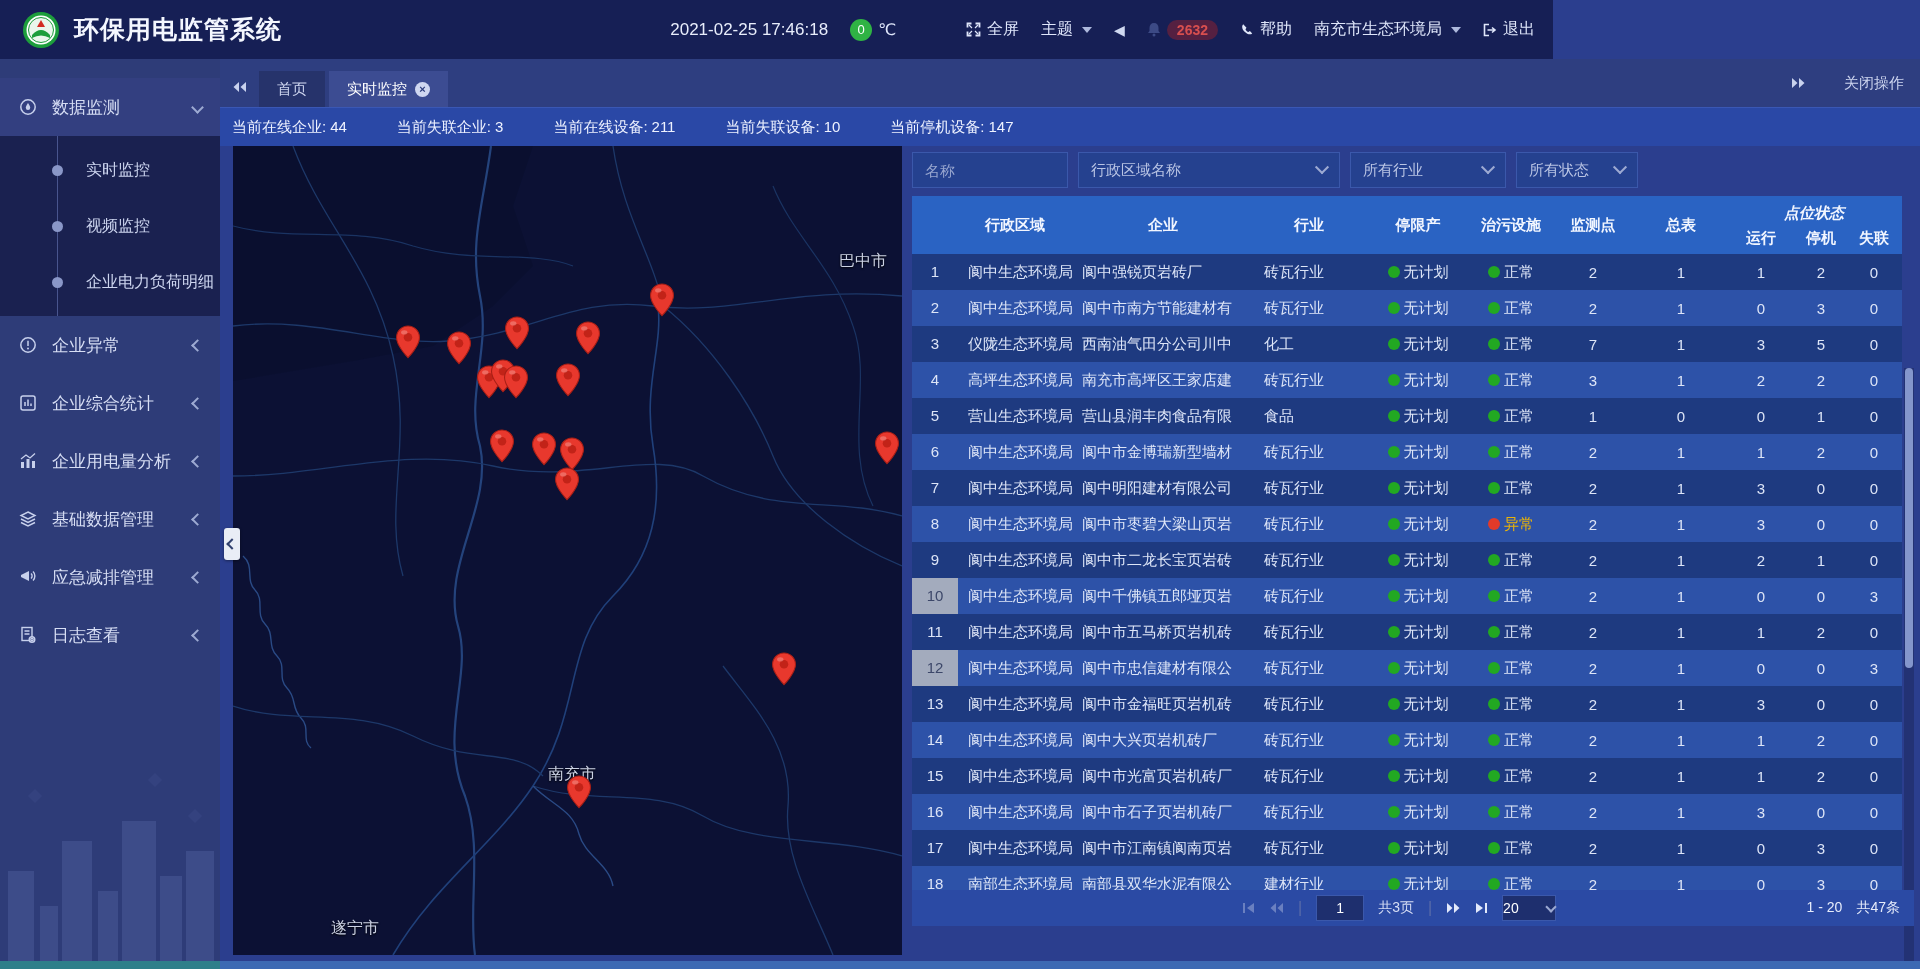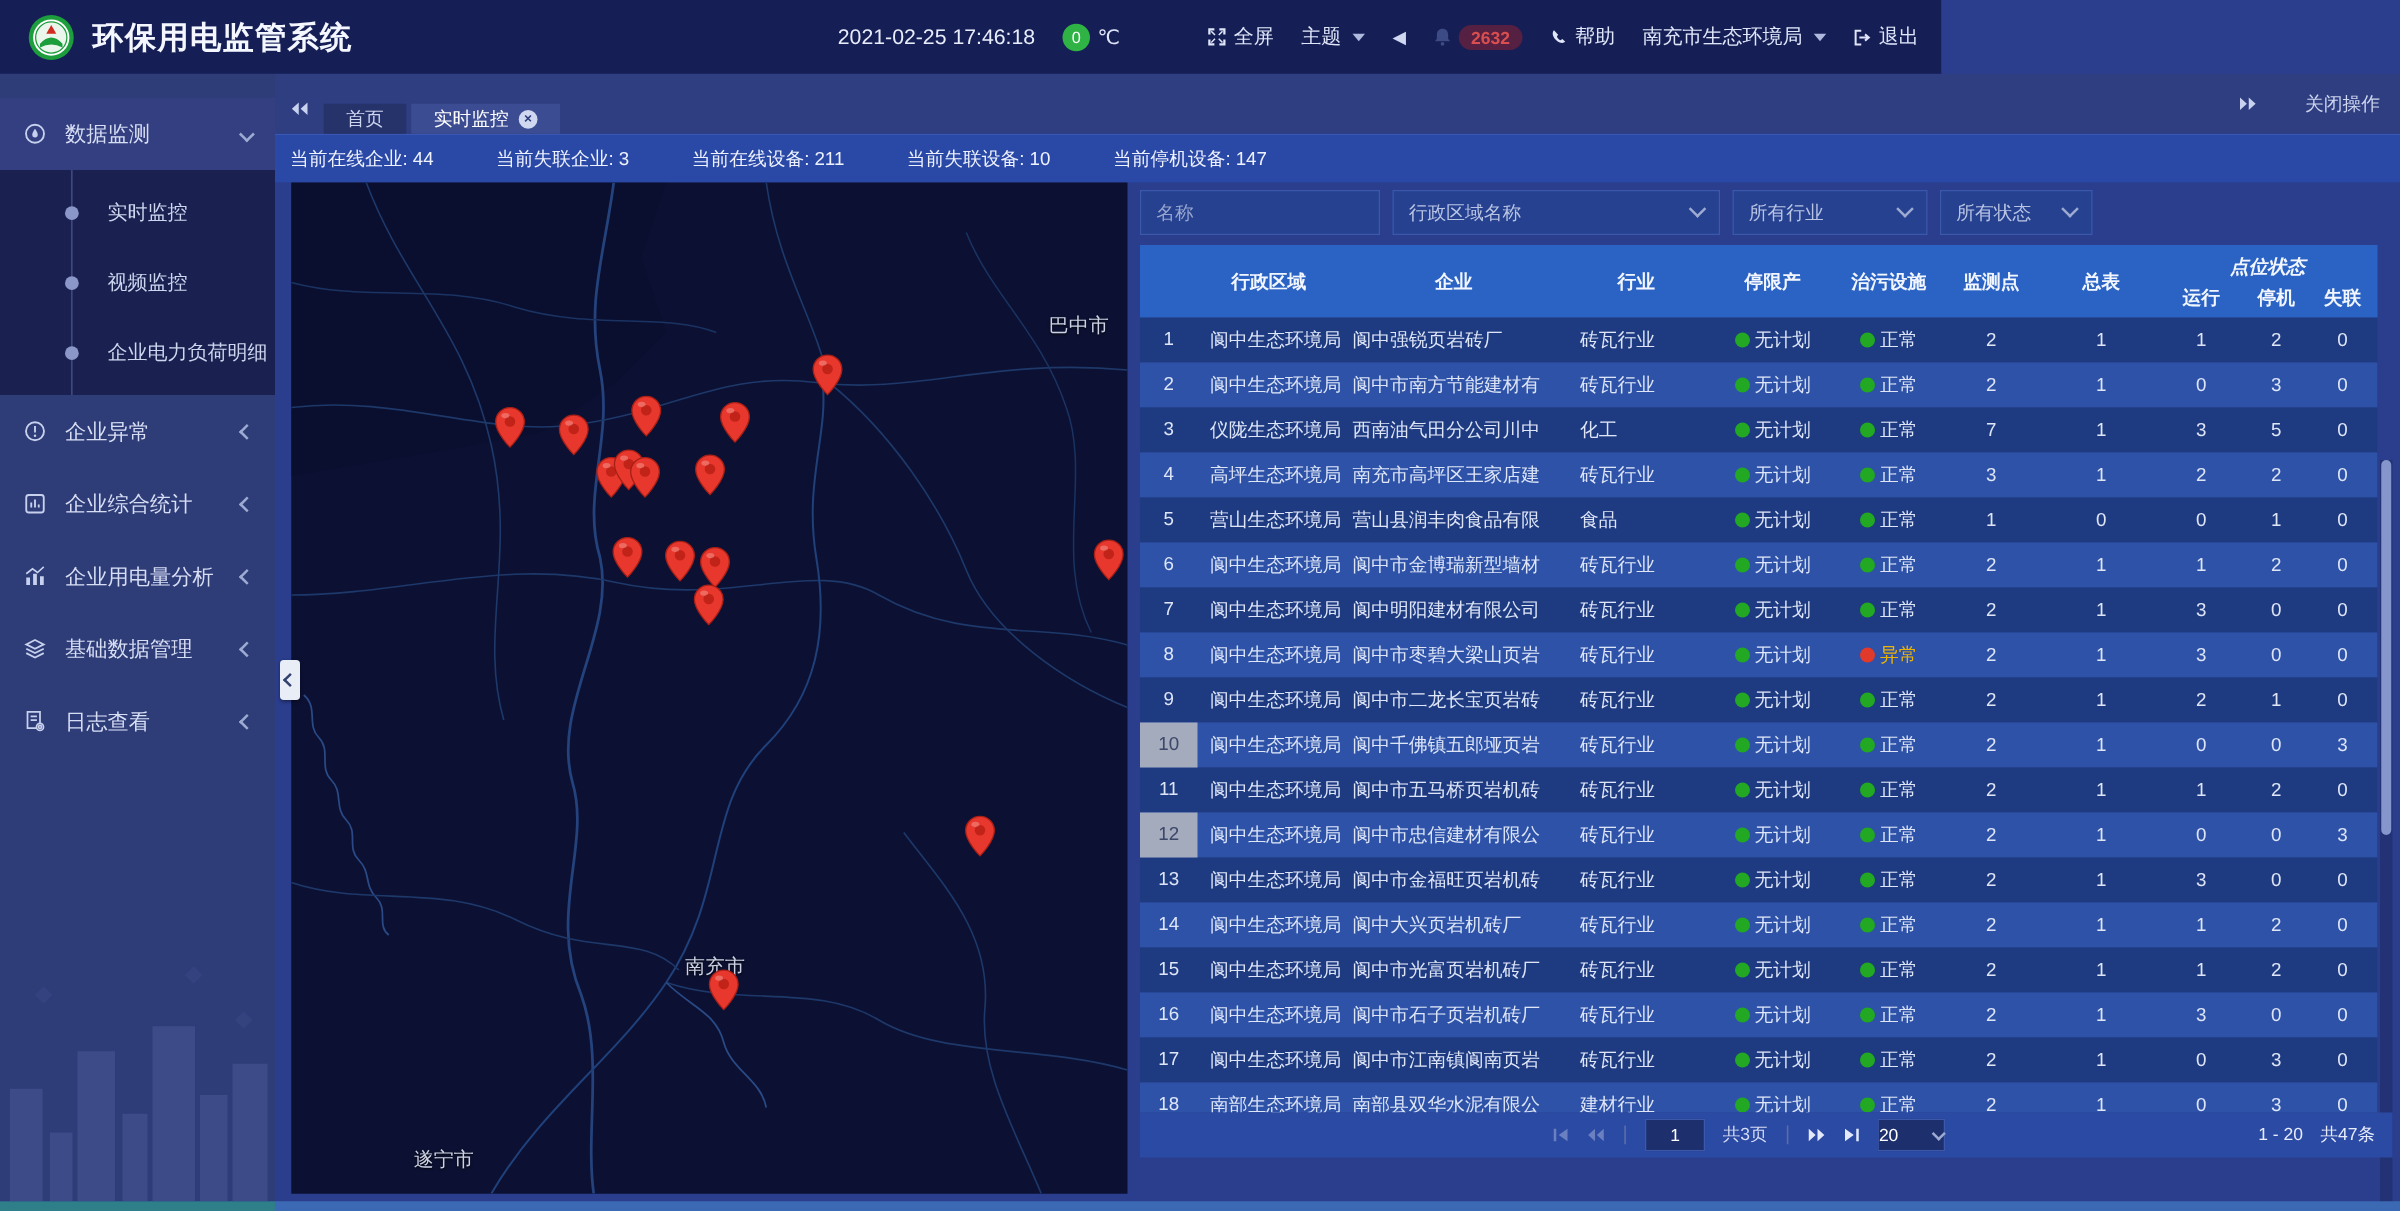--- a/index.html
+++ b/index.html
@@ -30,21 +30,21 @@
   .submenu{background:#1a2150;padding:6px 0;position:relative;}
   .submenu .rail{position:absolute;left:57px;top:0;bottom:0;width:1px;background:#49558e;}
   .sub-item{position:relative;height:56px;display:flex;align-items:center;padding-left:86px;font-size:16px;color:#cdd5ef;cursor:pointer;}
   .sub-item .bullet{position:absolute;left:52px;width:11px;height:11px;border-radius:50%;background:#8a97c8;}
   .skyline{position:absolute;bottom:0;left:0;width:220px;height:180px;opacity:.16;}
   .skyline div{position:absolute;bottom:0;background:#8fa0e0;}
   .bfly{position:absolute;width:10px;height:10px;background:#8fa0e0;transform:rotate(45deg);opacity:.4;}
   
   .tabbar{position:absolute;left:220px;top:59px;width:1700px;height:48px;background:#2e3e80;display:flex;align-items:flex-end;z-index:10;}
   .tab-nav{height:40px;display:flex;align-items:center;padding:0 12px;color:#c9d2ee;cursor:pointer;}
-  .tab{height:24px;display:flex;align-items:center;padding:0 18px;font-size:15px;color:#cdd5ef;background:#26336b;margin-right:4px;cursor:pointer;}
+  .tab{height:36px;display:flex;align-items:center;padding:0 18px;font-size:15px;color:#cdd5ef;background:#26336b;margin-right:4px;cursor:pointer;}
   .tab.active{background:#3c4c92;color:#fff;}
   .tab-close{width:15px;height:15px;margin-left:8px;border-radius:50%;background:#cfd7f1;color:#2c3c7c;font-size:11px;line-height:15px;text-align:center;font-weight:bold;}
   .tabbar-right{margin-left:auto;display:flex;align-items:center;gap:26px;padding-right:16px;height:48px;}
   .close-ops{font-size:15px;color:#cdd5ef;cursor:pointer;}
   
   .statsbar{position:absolute;left:220px;top:107px;width:1700px;height:39px;background:#2a48a6;display:flex;align-items:center;padding-left:12px;box-sizing:border-box;gap:50px;border-top:1px solid #3a57b4;}
   .stat{font-size:15px;color:#eef2ff;white-space:nowrap;}
   .stat b{font-weight:normal;margin-left:4px;}
   
   .content{position:absolute;left:220px;top:146px;width:1700px;height:815px;background:#2b3e8e;}
@@ -55,21 +55,21 @@
   .pin{position:absolute;width:26px;height:34px;cursor:pointer;}
   .collapse-handle{position:absolute;left:4px;top:382px;width:16px;height:32px;background:#e9edf6;border-radius:3px;display:flex;align-items:center;justify-content:center;cursor:pointer;z-index:5;box-shadow:0 1px 3px rgba(0,0,0,.4);}
   .collapse-handle .chev{border-color:#31406f;width:6px;height:6px;}
   
   .panel{position:absolute;left:692px;top:0;width:1002px;height:779px;}
   .filters{display:flex;gap:10px;margin-top:6px;height:36px;}
   .fbox{background:#25418f;border:1px solid #3b58ab;box-sizing:border-box;height:36px;display:flex;align-items:center;padding:0 12px;font-size:15px;color:#b9c4e4;position:relative;cursor:pointer;}
   .fbox .fcaret{margin-left:auto;width:8px;height:8px;border-right:2px solid #9daad2;border-bottom:2px solid #9daad2;transform:rotate(45deg) translate(-2px,-2px);}
   input.fbox{cursor:text;}
   input.fbox::placeholder{color:#98a6cf;opacity:1;}
-  .w1{width:192px;}.w2{width:262px;}.w3{width:156px;}.w4{width:122px;text-align:center;}
+  .w1{width:156px;}.w2{width:262px;}.w3{width:156px;}.w4{width:122px;text-align:center;}
   
   :root{--cols:46px 114px 182px 110px 108px 78px 86px 90px 70px 50px 56px;}
   .thead{margin-top:8px;height:58px;background:#2a63c3;display:grid;grid-template-columns:var(--cols);grid-template-rows:29px 29px;width:990px;}
   .th{display:flex;align-items:center;justify-content:center;font-size:15px;font-weight:bold;color:#f2f6ff;grid-row:1/3;}
   .th.group{grid-row:1;grid-column:9/12;font-style:italic;align-items:flex-end;padding-bottom:2px;}
   .th.sub{grid-row:2;font-style:normal;align-items:flex-start;padding-top:4px;}
   .tbody{width:990px;height:636px;overflow:hidden;position:relative;}
   .trow{display:grid;grid-template-columns:var(--cols);height:36px;align-items:center;font-size:15px;color:#dde5f7;cursor:pointer;}
   .trow.odd{background:#1e3a80;}
   .trow.even{background:#2d52a8;}
@@ -231,20 +231,30 @@
     </div>
     <div class="side-item">
       <span class="icon">
         <svg width="18" height="18" viewBox="0 0 18 18" fill="none" stroke="#c7d0ec" stroke-width="1.4">
           <path d="M9 2 L16 5.5 L9 9 L2 5.5 Z"></path>
             <path d="M2 9 L9 12.5 L16 9"></path>
             <path d="M2 12.5 L9 16 L16 12.5"></path>
         </svg>
       </span>
       <span>基础数据管理</span>
+      <span class="chev left"></span>
+    </div>
+    <div class="side-item">
+      <span class="icon">
+        <svg width="18" height="18" viewBox="0 0 18 18" fill="none" stroke="#c7d0ec" stroke-width="1.4">
+          <path d="M2 7 L10 3 V13 L2 9 Z" fill="#c7d0ec" stroke="none"></path>
+          <path d="M12 5.5 C13.5 6.8 13.5 9.2 12 10.5 M14 3.5 C16.5 5.8 16.5 10.2 14 12.5"></path>
+        </svg>
+      </span>
+      <span>应急减排管理</span>
       <span class="chev left"></span>
     </div>
     <div class="side-item">
       <span class="icon">
         <svg width="18" height="18" viewBox="0 0 18 18" fill="none" stroke="#c7d0ec" stroke-width="1.4">
           <rect x="3" y="1.5" width="10" height="13"></rect>
             <path d="M5.5 5 H10.5 M5.5 8 H10.5"></path>
           <circle cx="13" cy="13.5" r="2.8" fill="#2e3c78"></circle>
             <circle cx="13" cy="13.5" r="1.2"></circle>
         </svg>

